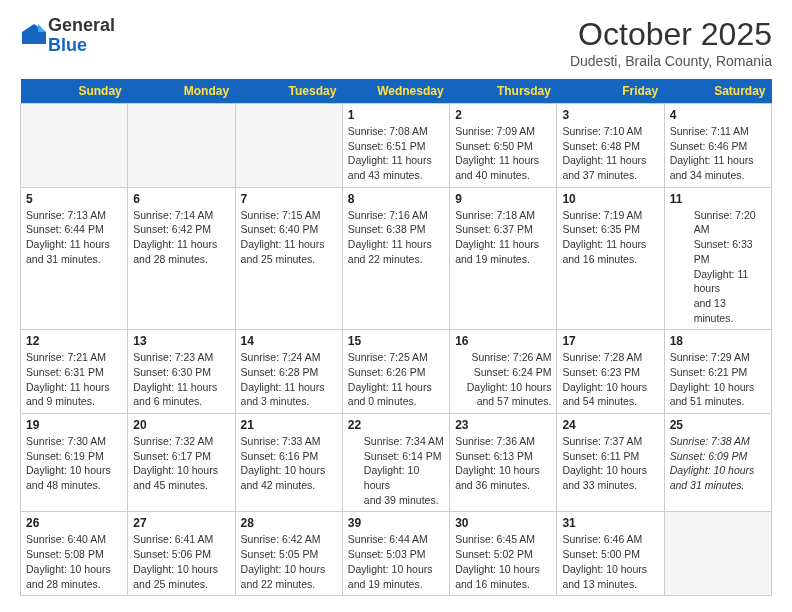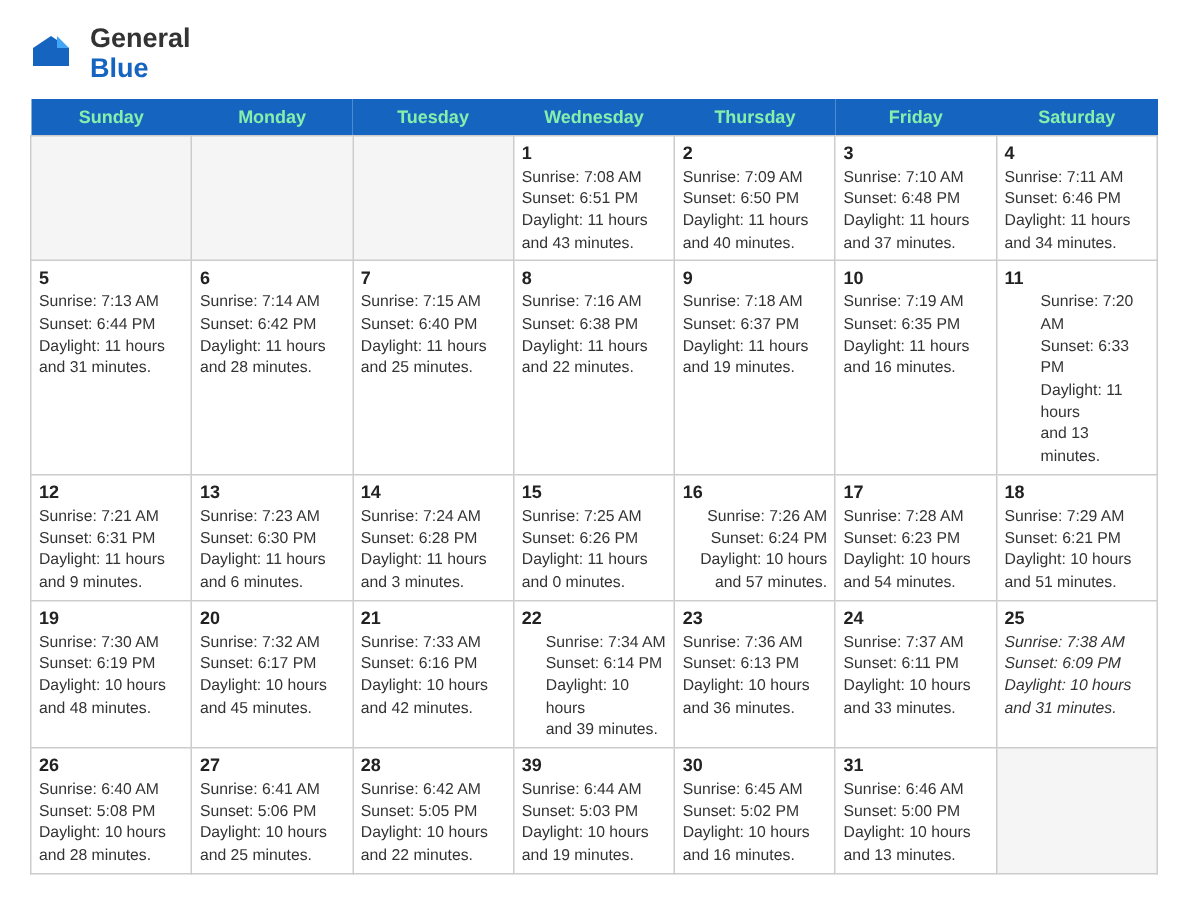--- a/index.html
+++ b/index.html
@@ -16,21 +16,21 @@
     }
     .header-row {
       display: flex;
       justify-content: space-between;
       align-items: flex-start;
       margin-bottom: 10px;
     }
     .logo {
       display: flex;
       align-items: center;
-      gap: 12px;
+      gap: 0;
     }
     .logo-text {
       font-size: 18px;
       font-weight: bold;
       line-height: 1.1;
     }
     .logo-general { color: #333; }
     .logo-blue { color: #1565c0; }
     .logo-icon {
       width: 28px;
@@ -48,22 +48,22 @@
       font-size: 14px;
       color: #555;
     }
     table {
       width: 100%;
       border-collapse: collapse;
       font-size: 11px;
     }
     .day-header {
       background: #1565c0;
-      color: #86efac;
-      text-align: center;
+      color: #fde047;
+      text-align: right;
       padding: 5px 6px;
       font-size: 12px;
       font-weight: bold;
       margin-left: 20px;
     }
     td {
       border: 1px solid #ccc;
       vertical-align: top;
       padding: 4px 5px;
       width: calc(100% / 7);
@@ -94,20 +94,24 @@
       <svg class="logo-icon" viewBox="0 0 28 28">
         <polygon points="14,2 26,10 26,22 2,22 2,10" fill="#1565c0"></polygon>
         <polygon points="18,2 26,10 18,10" fill="#42a5f5"></polygon>
       </svg>
       <div>
         <div class="logo-text">
           <span class="logo-general">General</span><br>
           <span class="logo-blue">Blue</span>
         </div>
       </div>
+    </div>
+    <div class="title-block">
+      <div class="month-title">October 2025</div>
+      <div class="subtitle">Dudesti, Braila County, Romania</div>
     </div>
   </div>
 
   <table>
     <thead>
       <tr>
         <th class="day-header">Sunday</th>
         <th class="day-header">Monday</th>
         <th class="day-header">Tuesday</th>
         <th class="day-header">Wednesday</th>

